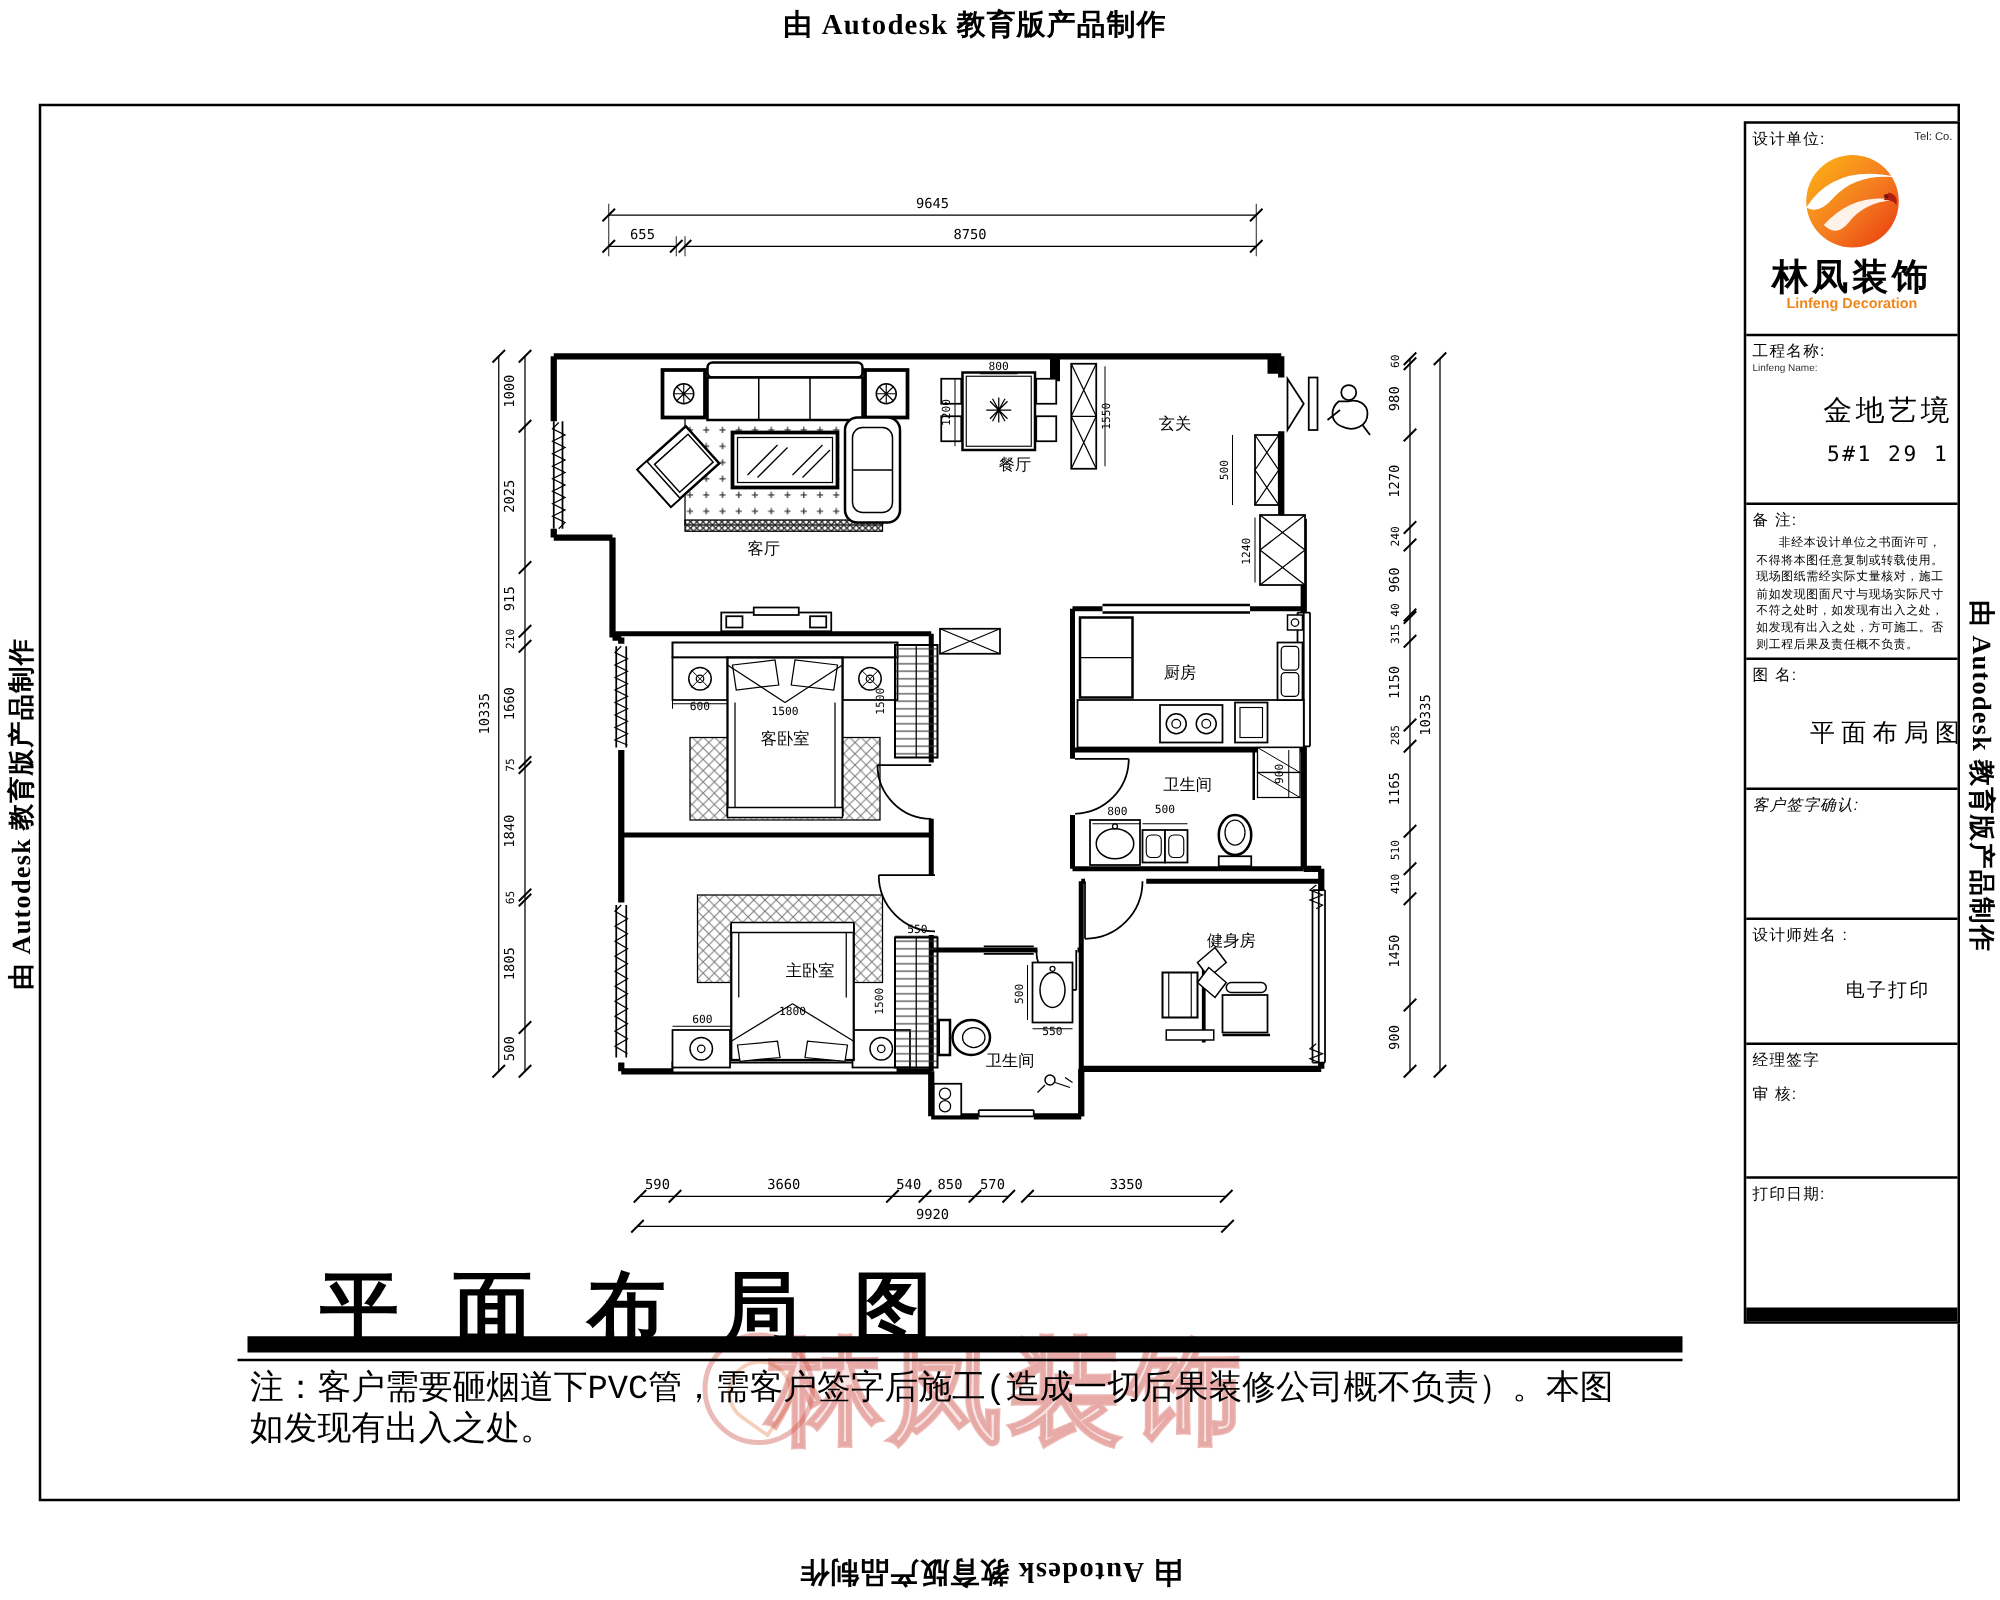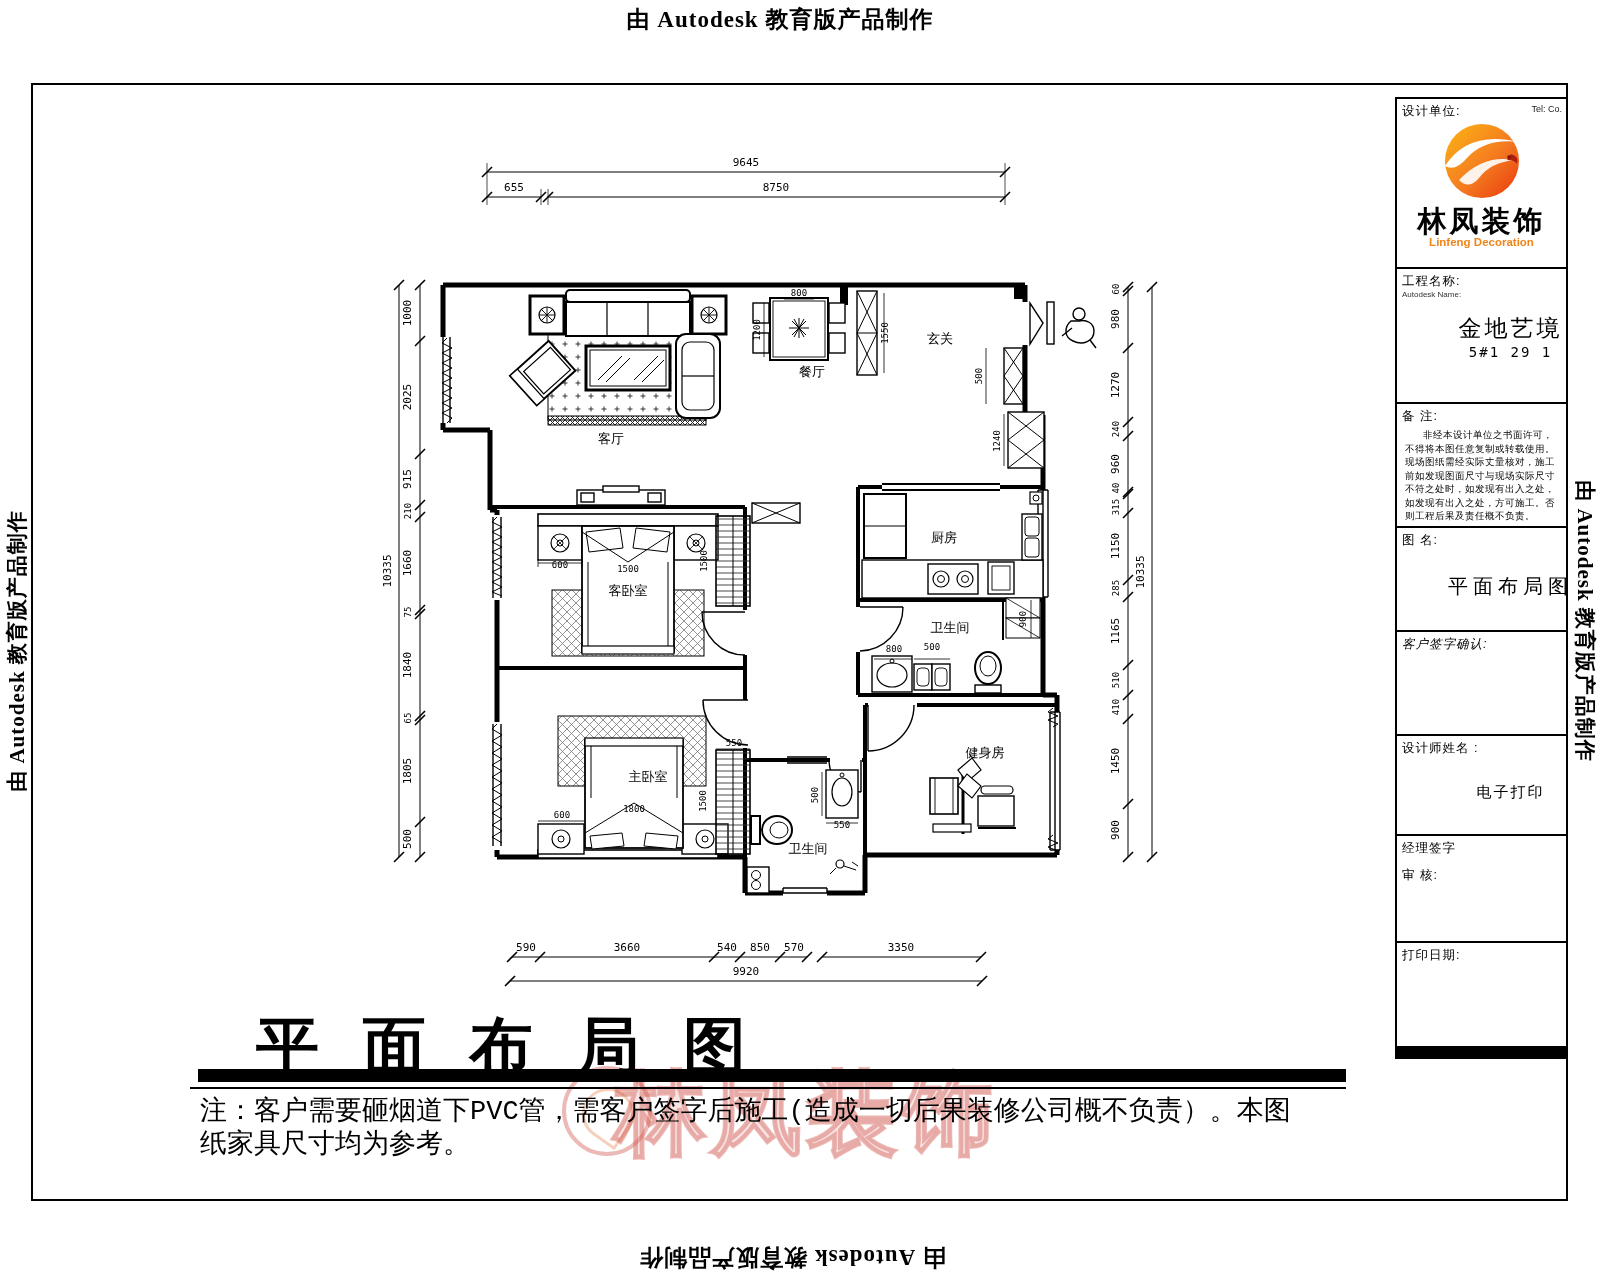--- a/index.html
+++ b/index.html
@@ -27,21 +27,21 @@
   .tb-sec{border-bottom:2px solid #000;box-sizing:border-box;position:relative;overflow:hidden;}
   .tb-label{font-size:12.5px;letter-spacing:1px;padding:4px 5px 0 5px;}
   .tb-label-en{font-size:8px;color:#333;padding:0 5px;}
   .tb-row{display:flex;justify-content:space-between;align-items:flex-start;}
   .tb-tel{font-size:9px;padding:5px 4px 0 0;color:#222;}
   .logo-wrap{text-align:center;}
   .logo-name{font-size:29px;font-weight:900;letter-spacing:3px;line-height:30px;font-family:"Liberation Sans",sans-serif;}
   .logo-sub{font-size:11.5px;font-weight:700;letter-spacing:0px;}
   .tb-center{width:100%;text-align:center;padding-left:29px;}
   .proj-name{font-size:23px;letter-spacing:3px;margin-top:14px;font-family:"Liberation Serif",serif;}
-  .proj-unit{font-size:14px;letter-spacing:2px;margin-top:0;font-family:"DejaVu Sans Mono",monospace;}
+  .proj-unit{font-size:17px;letter-spacing:2px;margin-top:10px;font-family:"DejaVu Sans Mono",monospace;}
   .remark-body{font-size:9.5px;line-height:13.5px;padding:3px 6px 0 8px;letter-spacing:0.5px;}
   .remark-body .ind{text-indent:18px;}
   .draw-name{font-size:20px;letter-spacing:5px;margin-top:24px;}
   .designer-val{font-size:15px;letter-spacing:2px;margin-top:26px;}
   .pageno-val{font-size:13px;margin-top:16px;font-family:"DejaVu Sans Mono",monospace;}
   .tb-bar{height:9px;background:#000;margin-top:auto;}
   
   .plan-title{
     left:256px;top:1004px;font-size:63px;font-weight:700;letter-spacing:14px;
     font-family:"Liberation Serif",serif;z-index:4;
@@ -78,21 +78,21 @@
 <div class="abs watermark">
   <div class="wm-circle"></div>
   <span class="wm-text">林凤装饰</span>
 </div>
 
 <div class="abs plan-title">平 面 布 局 图</div>
 <div class="abs title-bar"></div>
 <div class="abs title-line"></div>
 <div class="abs note">
   <div>注：客户需要砸烟道下PVC管，需客户签字后施工(造成一切后果装修公司概不负责）。本图</div>
-  <div>纸家具尺寸均为参考。</div>
+  <div>如发现有出入之处。</div>
 </div>
 
 <div class="abs title-block">
   <div class="tb-sec" style="height:176px;">
     <div class="tb-row">
       <span class="tb-label">设计单位:</span>
       <span class="tb-tel">Tel:  Co.</span>
     </div>
     <div class="logo-wrap">
       <svg width="118" height="82" viewBox="0 0 118 82">
@@ -108,21 +108,21 @@
         <path d="M36,60 Q60,34 92,40 Q68,42 56,58 Q46,70 36,60 Z" fill="#fff" opacity="0.9"></path>
         <path d="M88,34 q8,2 6,10 q-2,-4 -10,-4 z" fill="#b01e0e"></path>
         <circle cx="86" cy="37" r="1.8" fill="#7a1208"></circle>
       </svg>
       <div class="logo-name">林凤装饰</div>
       <div class="logo-sub" style="color:#f08519;">Linfeng Decoration</div>
     </div>
   </div>
   <div class="tb-sec" style="height:139px;">
     <div class="tb-label">工程名称:</div>
-    <div class="tb-label-en">Autodesk Name:</div>
+    <div class="tb-label-en">Linfeng Name:</div>
     <div class="tb-center proj-name">金地艺境</div>
     <div class="tb-center proj-unit">5#1 29 1</div>
   </div>
   <div class="tb-sec" style="height:128px;">
     <div class="tb-label">备  注:</div>
     <div class="remark-body">
       <div class="ind">非经本设计单位之书面许可，</div>
       <div>不得将本图任意复制或转载使用。</div>
       <div>现场图纸需经实际丈量核对，施工</div>
       <div>前如发现图面尺寸与现场实际尺寸</div>

